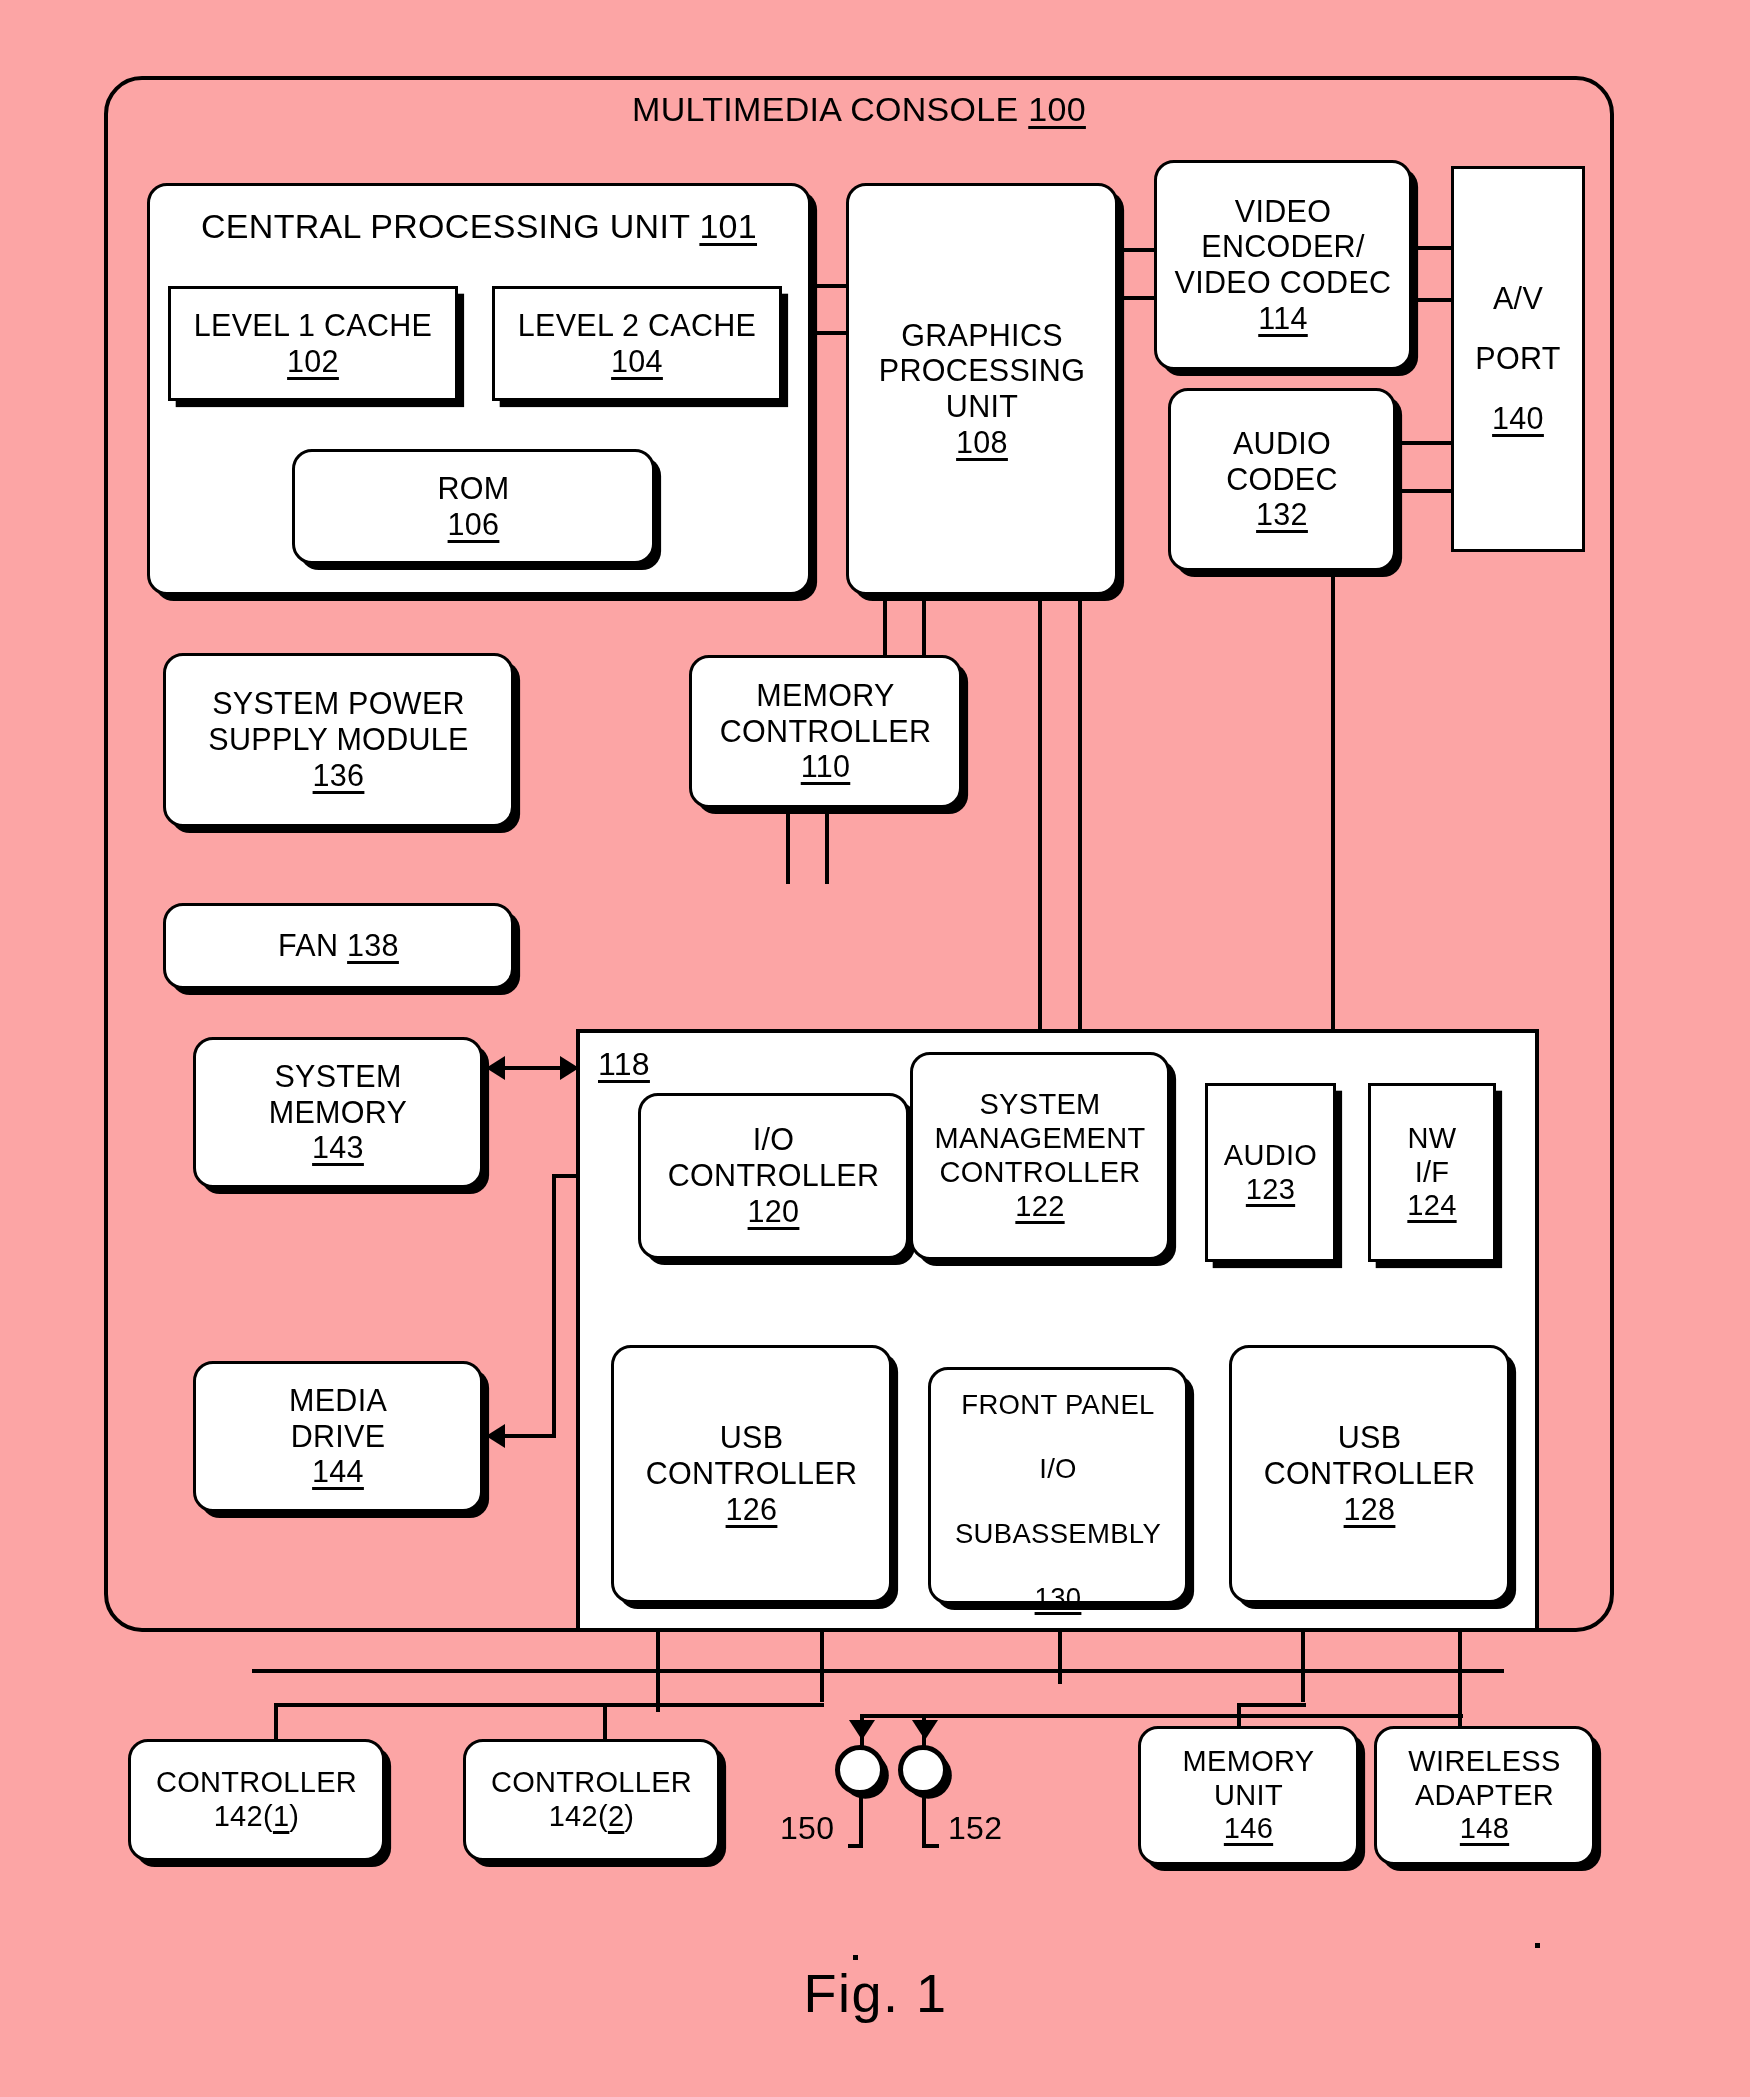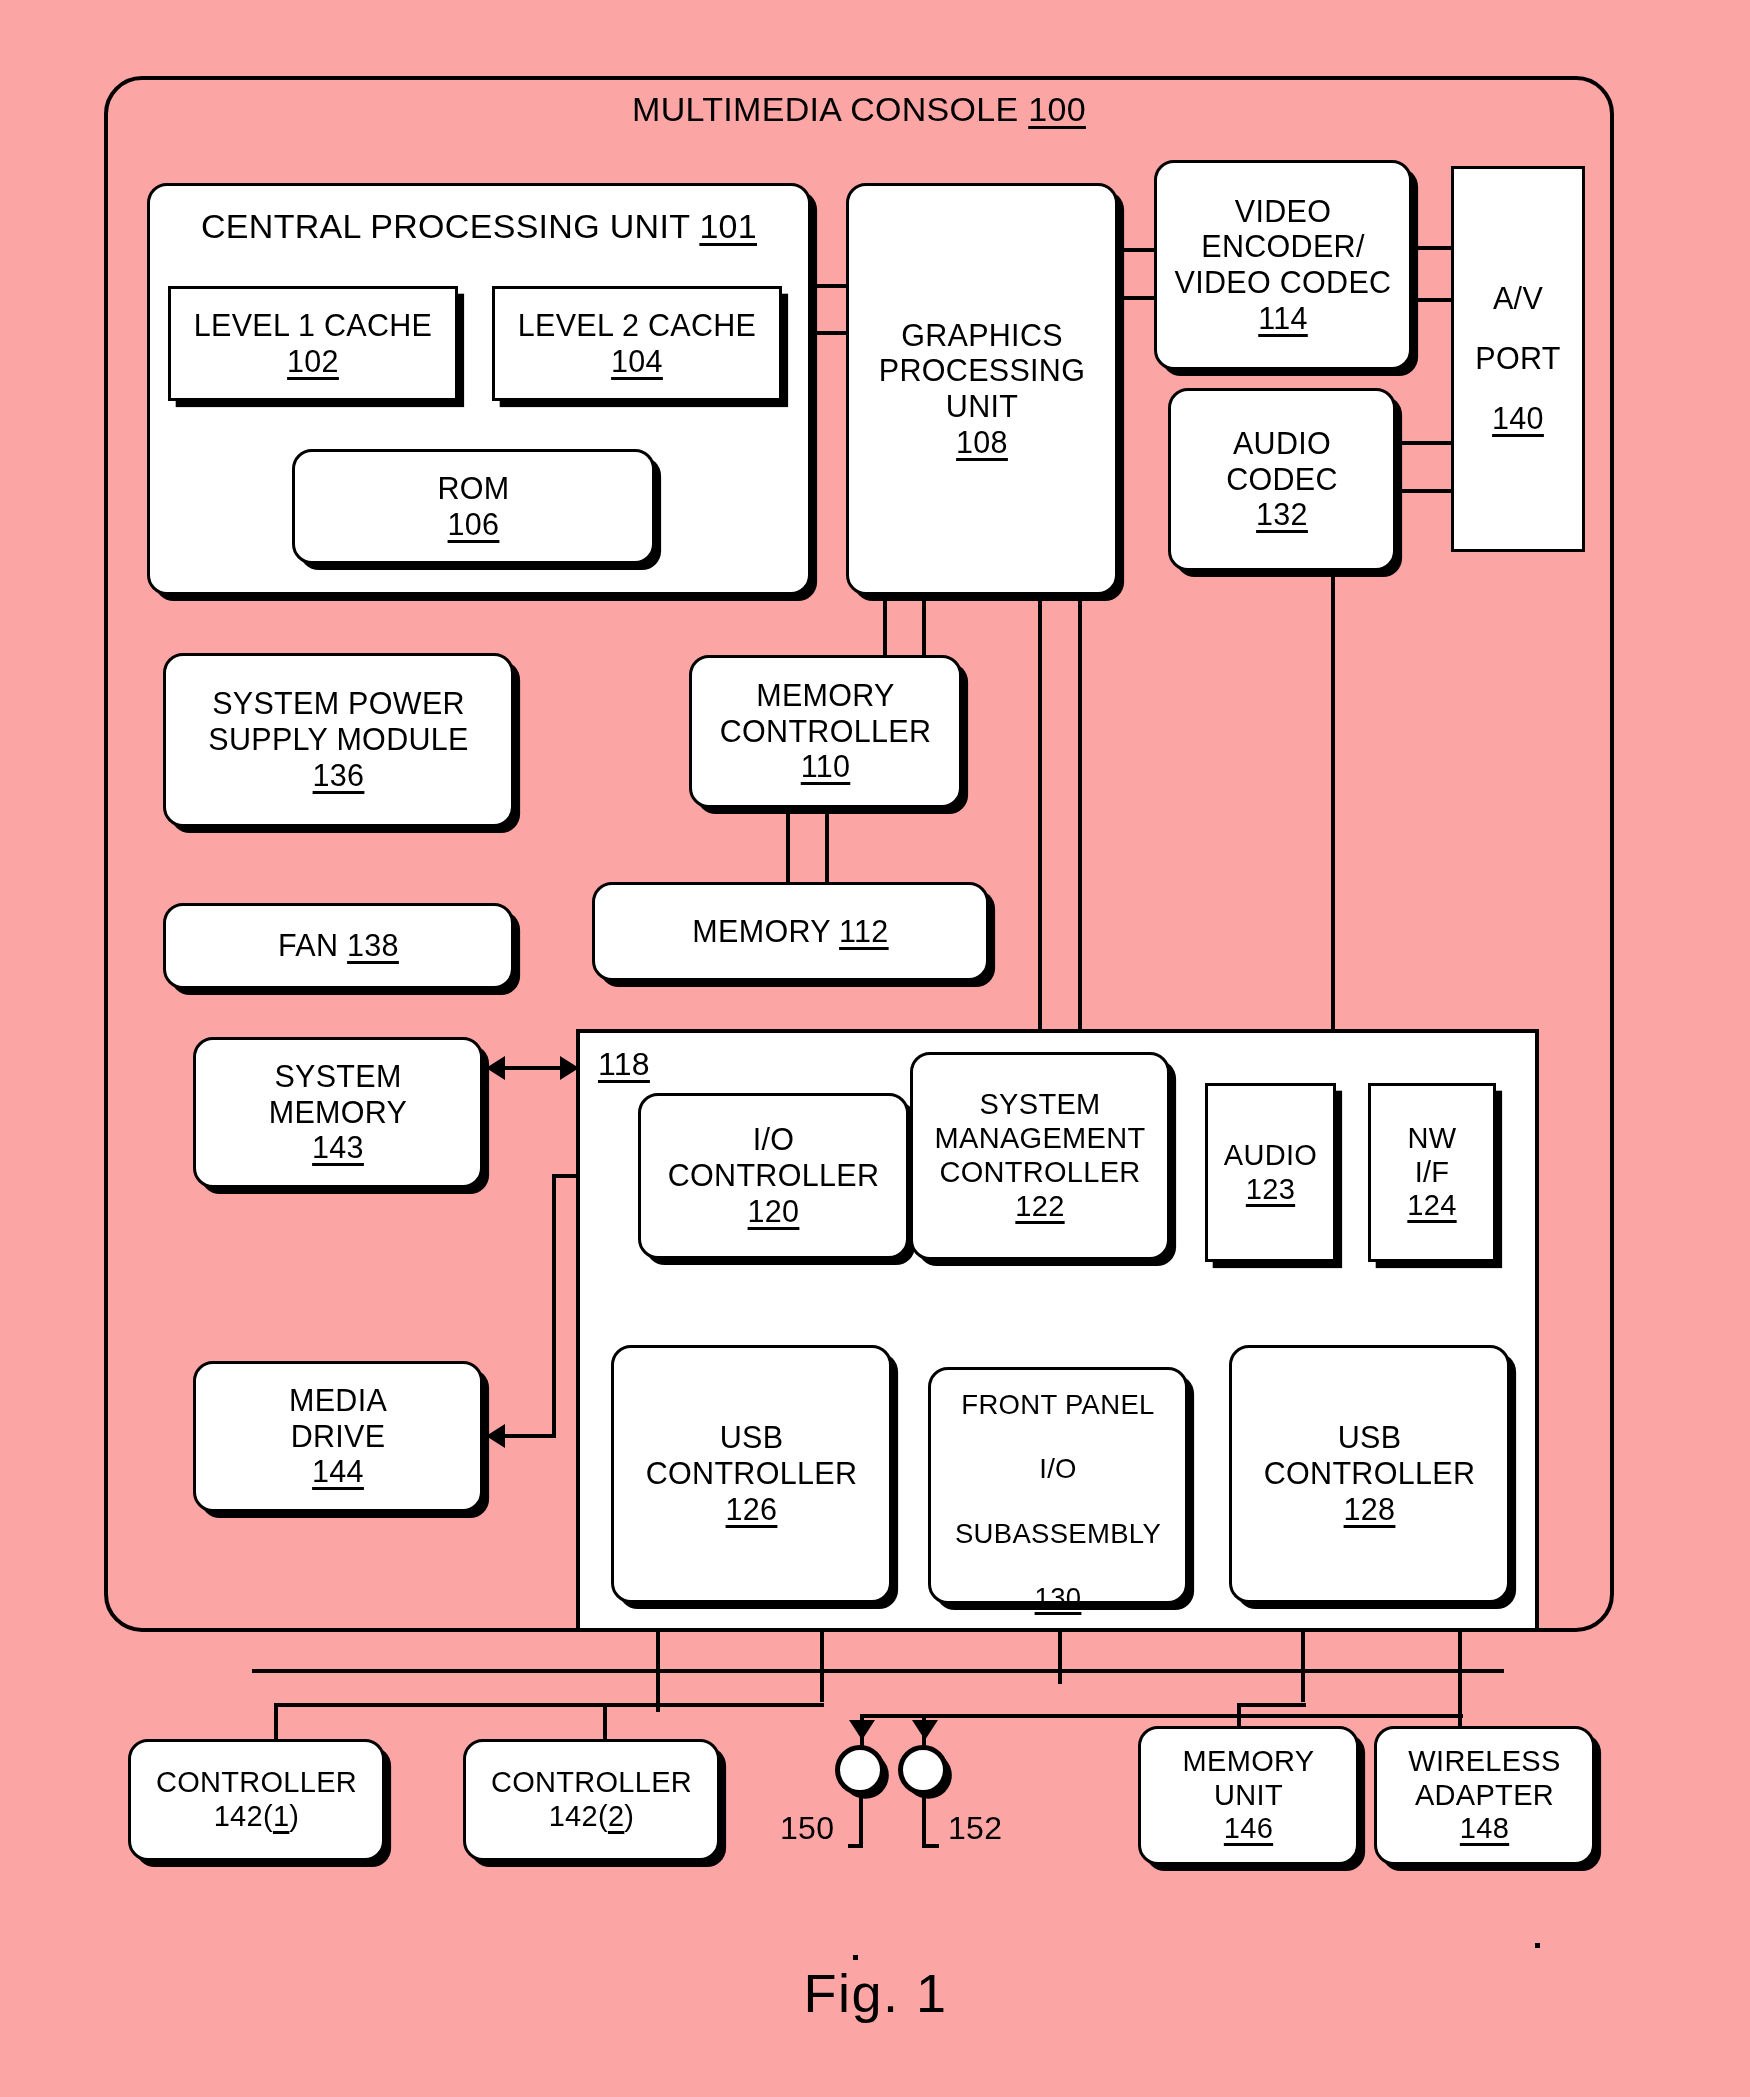--- a/index.html
+++ b/index.html
@@ -191,26 +191,20 @@
     <div class="lbl sc f40">Controller</div>
     <div class="lbl num f40">110</div>
   </div>
 
   <div class="ln lnv" style="left:883px; top:596px; height:63px;"></div>
   <div class="ln lnv" style="left:922px; top:596px; height:63px;"></div>
 
   <div class="ln lnv" style="left:786px; top:808px; height:76px;"></div>
   <div class="ln lnv" style="left:825px; top:808px; height:76px;"></div>
 
-  <div class="box rnd" style="left:592px; top:882px; width:397px; height:99px;">
-    <div class="lbl sc f40">
-      <span>Memory</span>
-      <span class="num">112</span>
-    </div>
-  </div>
 
   <div class="ln lnv" style="left:1038px; top:596px; height:437px;"></div>
   <div class="ln lnv" style="left:1078px; top:596px; height:437px;"></div>
 
   <div class="box rnd" style="left:163px; top:653px; width:351px; height:174px;">
     <div class="lbl sc f40">System Power</div>
     <div class="lbl sc f40">Supply Module</div>
     <div class="lbl num f40">136</div>
   </div>
 

